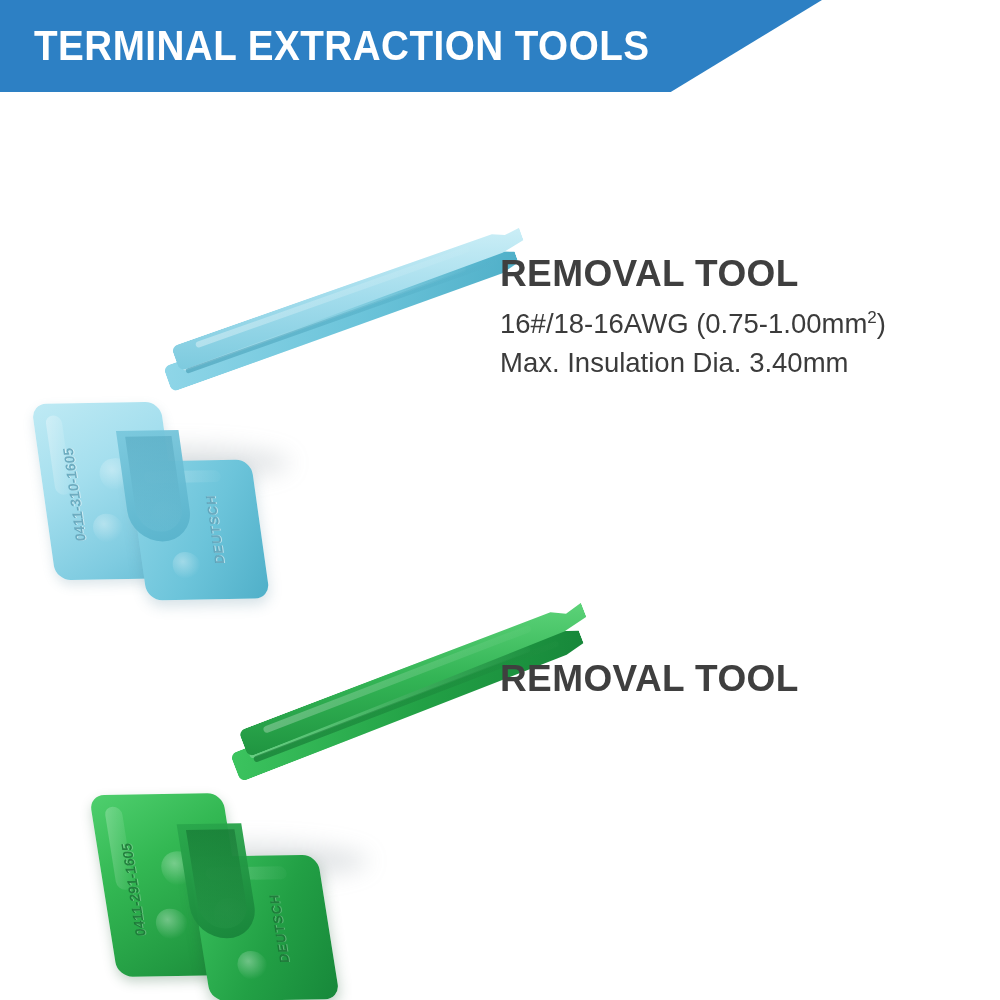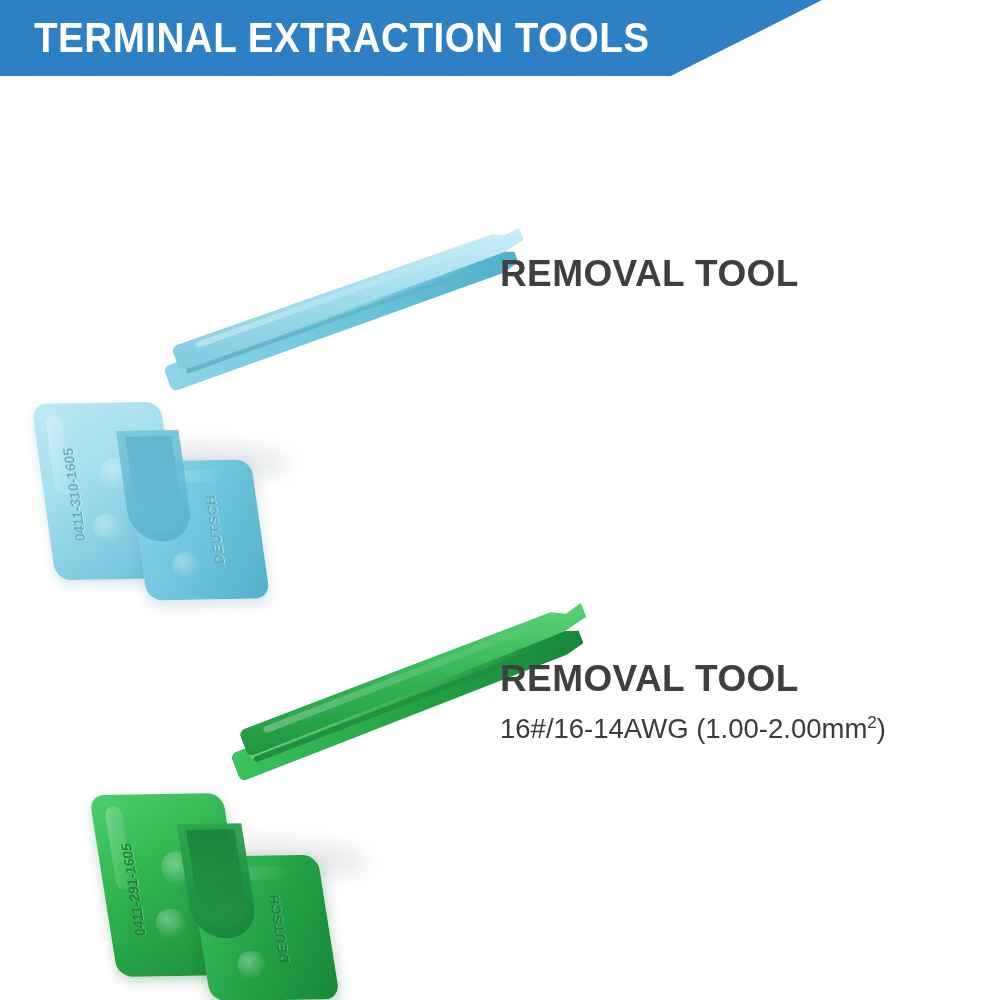--- a/index.html
+++ b/index.html
@@ -16,21 +16,21 @@
     font-family: "Liberation Sans", sans-serif;
     -webkit-font-smoothing: antialiased;
   }
 
   
   .banner {
     position: absolute;
     left: 0;
     top: 0;
     width: 822px;
-    height: 76px;
+    height: 92px;
     background: #2d80c4;
     -webkit-clip-path: polygon(0 0, 100% 0, 81.6% 100%, 0 100%);
     clip-path: polygon(0 0, 100% 0, 81.6% 100%, 0 100%);
   }
   .banner-title {
     position: absolute;
     left: 34px;
     top: 50%;
     transform: translateY(-50%);
     color: #ffffff;
@@ -202,20 +202,22 @@
 
     <div class="notch blue-dark" style="left:124px; top:300px; width:62px; height:112px; border-radius: 0 0 34px 34px;
                 transform: rotate(-8deg) skewY(7deg); opacity:.95;"></div>
     <div class="notch" style="left:132px; top:306px; width:46px; height:96px; border-radius: 0 0 26px 26px;
                 transform: rotate(-8deg) skewY(7deg);
                 background: linear-gradient(180deg, rgba(70,155,180,0.40), rgba(150,215,232,0.10));"></div>
   </div>
 
   <div class="spec" id="spec-blue">
     <div class="spec-title">REMOVAL TOOL</div>
+    <div class="spec-line"><span>16#/18-16AWG (0.75-1.00mm</span><sup>2</sup><span>)</span></div>
+    <div class="spec-line">Max. Insulation Dia. 3.40mm</div>
   </div>
 </div>
 
 <div class="product" id="product-green">
 
   <div class="tool-stage">
 
     <div class="shadow" style="left:118px; top:338px; width:250px; height:36px;"></div>
 
     <div class="shaft" style="left:236px; top:248px; width:370px; height:34px; transform: rotate(-21deg);">
@@ -254,15 +256,14 @@
 
     <div class="notch green-dark" style="left:186px; top:318px; width:64px; height:116px; border-radius: 0 0 36px 36px;
                 transform: rotate(-9deg) skewY(8deg); opacity:.95;"></div>
     <div class="notch" style="left:194px; top:324px; width:48px; height:100px; border-radius: 0 0 28px 28px;
                 transform: rotate(-9deg) skewY(8deg);
                 background: linear-gradient(180deg, rgba(12,95,40,0.45), rgba(70,180,100,0.10));"></div>
   </div>
 
   <div class="spec" id="spec-green">
     <div class="spec-title">REMOVAL TOOL</div>
-    <div class="spec-line"><span>16#/16-14AWG (1.00-2.00mm</span><sup>2</sup><span>)</span></div>
   </div>
 </div>
 
 </body></html>

